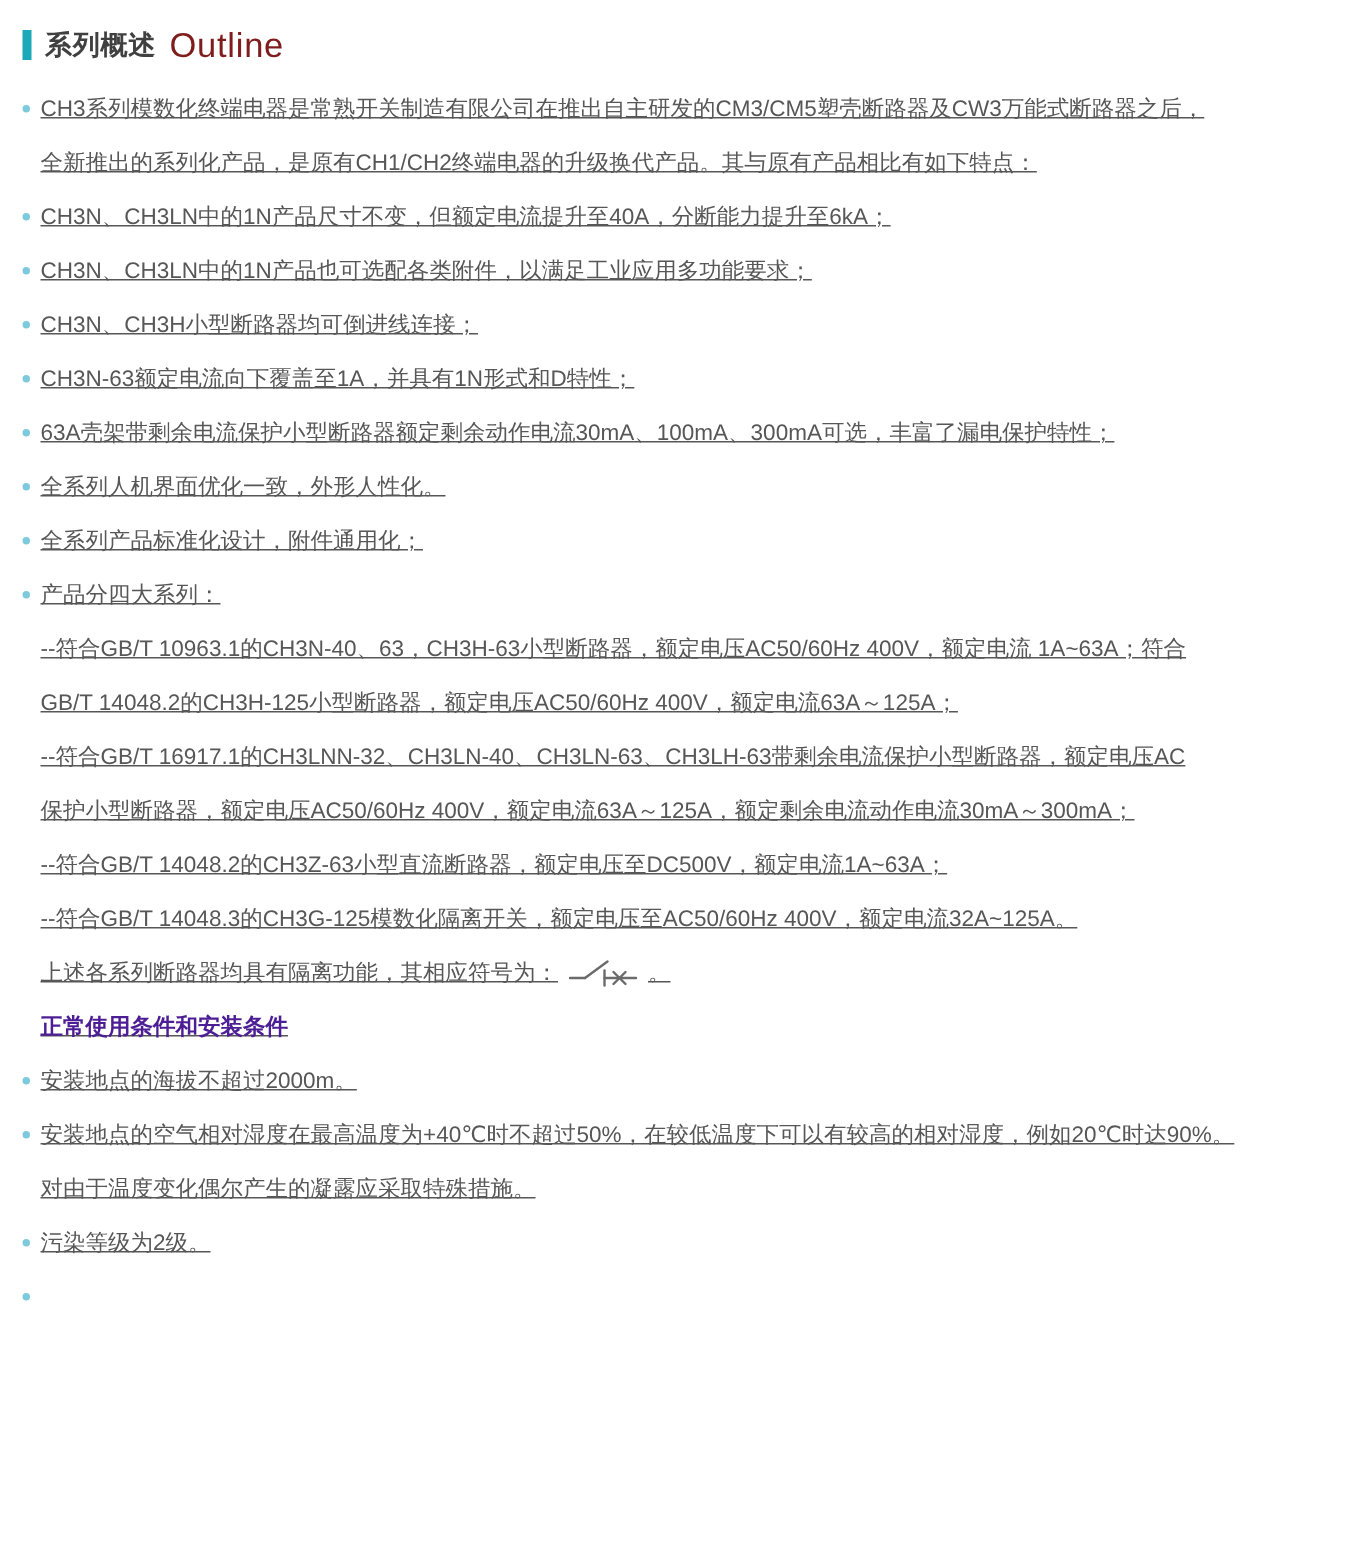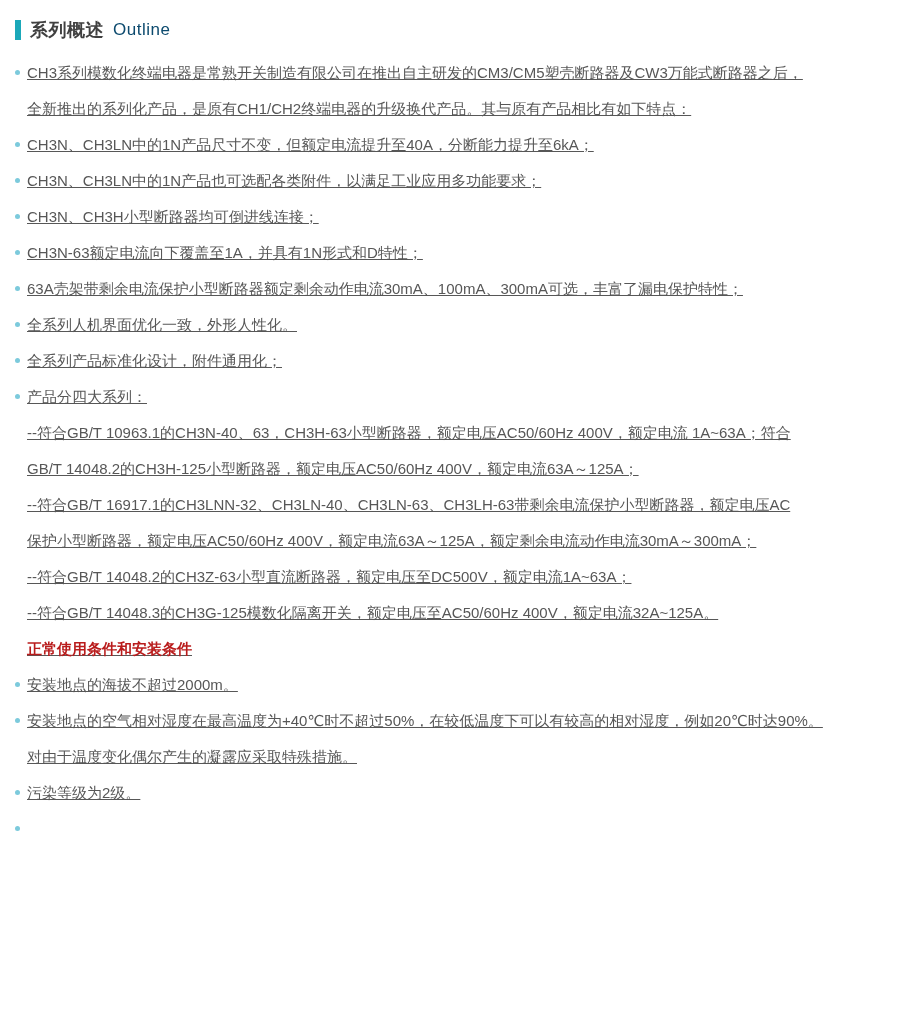--- a/index.html
+++ b/index.html
@@ -8,21 +8,21 @@
     height: 1031px;
     background: #ffffff;
     overflow: hidden;
     font-family: "Liberation Sans", "DejaVu Sans", sans-serif;
   }
   .page { padding: 18px 14px 0 15px; }
 
   .header { display: flex; align-items: center; height: 24px; margin-bottom: 13px; }
   .accent-bar { width: 6px; height: 20px; background: #1ba8b9; margin-right: 9px; }
   .title-cn { font-size: 18px; font-weight: 600; color: #404040; letter-spacing: 0.5px; }
-  .title-en { font-size: 17px; color: #0c4a6e; margin-left: 9px; letter-spacing: 0.5px; }
+  .title-en { font-size: 23px; color: #7f1d1d; margin-left: 9px; letter-spacing: 0.5px; }
 
   .content { }
   .item { position: relative; }
   .line {
     position: relative;
     padding-left: 12px;
     line-height: 36px;
     height: 36px;
     font-size: 15px;
     color: #575757;
@@ -31,21 +31,21 @@
   }
   .bullet-dot {
     position: absolute;
     left: 0;
     top: 15px;
     width: 5px;
     height: 5px;
     border-radius: 50%;
     background: #7ccadc;
   }
-  .item.heading .line-text { font-weight: bold; color: #b91c1c; }
+  .item.heading .line-text { font-weight: bold; color: #4c1d95; }
   .iso-symbol { vertical-align: middle; margin: 0 6px 4px 6px; }
 </style>
 </head>
 <body>
 
 <div class="page">
   <div class="header">
     <div class="accent-bar"></div>
     <span class="title-cn">系列概述</span>
     <span class="title-en">Outline</span>
@@ -86,20 +86,32 @@
       <div class="item plain">
         <div class="line"><span class="line-text">--符合GB/T 16917.1的CH3LNN-32、CH3LN-40、CH3LN-63、CH3LH-63带剩余电流保护小型断路器，额定电压AC</span></div>
         <div class="line"><span class="line-text">保护小型断路器，额定电压AC50/60Hz 400V，额定电流63A～125A，额定剩余电流动作电流30mA～300mA；</span></div>
       </div>
       <div class="item plain">
         <div class="line"><span class="line-text">--符合GB/T 14048.2的CH3Z-63小型直流断路器，额定电压至DC500V，额定电流1A~63A；</span></div>
       </div>
       <div class="item plain">
         <div class="line"><span class="line-text">--符合GB/T 14048.3的CH3G-125模数化隔离开关，额定电压至AC50/60Hz 400V，额定电流32A~125A。</span></div>
       </div>
+      <div class="item symbol">
+        <div class="line"><span class="line-text">上述各系列断路器均具有隔离功能，其相应符号为：</span><svg class="iso-symbol" width="48" height="22" viewBox="0 0 48 22">
+    <g fill="none" stroke="#6b6b6b" stroke-width="1.6" stroke-linecap="round">
+      <line x1="2" y1="16" x2="12" y2="16"></line>
+      <line x1="12" y1="16" x2="27" y2="5"></line>
+      <line x1="25" y1="11" x2="25" y2="21"></line>
+      <line x1="25" y1="16" x2="46" y2="16"></line>
+      <line x1="31" y1="12" x2="39" y2="20"></line>
+      <line x1="31" y1="20" x2="39" y2="12"></line>
+    </g>
+  </svg><span class="line-text">。</span></div>
+      </div>
       <div class="item heading">
         <div class="line"><span class="line-text">正常使用条件和安装条件</span></div>
       </div>
       <div class="item bullet">
         <div class="line"><span class="bullet-dot"></span><span class="line-text">安装地点的海拔不超过2000m。</span></div>
       </div>
       <div class="item bullet">
         <div class="line"><span class="bullet-dot"></span><span class="line-text">安装地点的空气相对湿度在最高温度为+40℃时不超过50%，在较低温度下可以有较高的相对湿度，例如20℃时达90%。</span></div>
         <div class="line"><span class="line-text">对由于温度变化偶尔产生的凝露应采取特殊措施。</span></div>
       </div>

